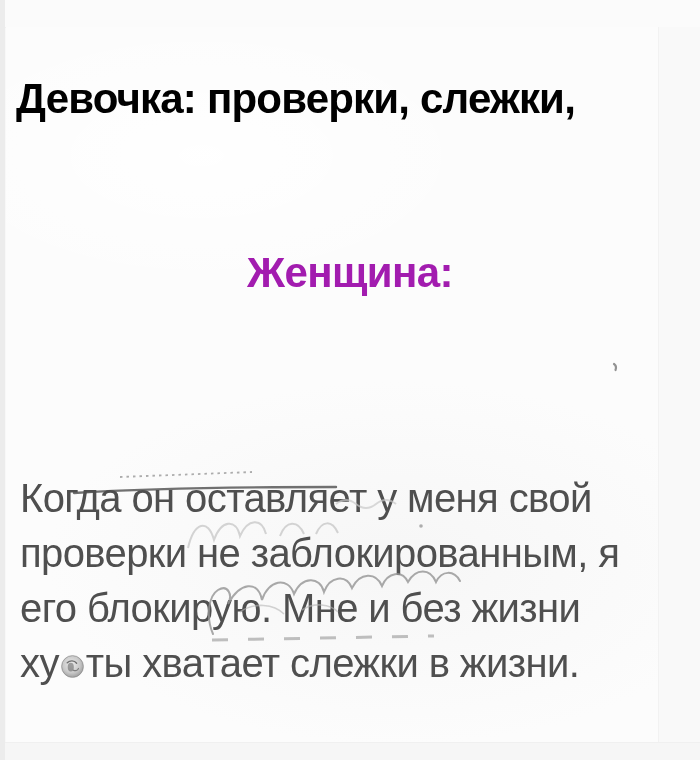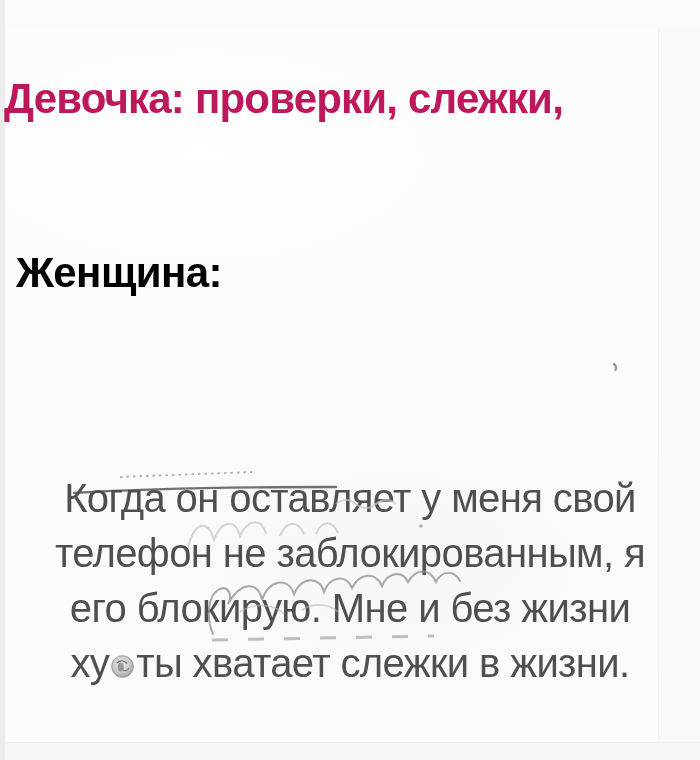--- a/index.html
+++ b/index.html
@@ -38,33 +38,33 @@
     border-left: 1px solid #f2f2f2;
   }
   .strip-bottom {
     position: absolute; left: 0; top: 742px; width: 700px; height: 18px;
     background: #f6f6f6;
     border-top: 1px solid #f0f0f0;
   }
 
   
   .heading {
-    position: absolute; left: 4px; top: 72px; width: 668px;
+    position: absolute; left: 16px; top: 72px; width: 668px;
     font-size: 42px; font-weight: 700; line-height: 54px;
-    letter-spacing: -0.8px; color: #be185d;
+    letter-spacing: -0.8px; color: #000000;
   }
   .speaker {
     position: absolute; left: 16px; top: 246px; width: 668px;
     font-size: 42px; font-weight: 700; line-height: 54px;
-    letter-spacing: -0.6px; color: #000000;
+    letter-spacing: -0.6px; color: #a21caf; text-align: center;
   }
   .quote {
     position: absolute; left: 20px; top: 471px; width: 660px;
     font-size: 40px; font-weight: 400; line-height: 55px;
-    letter-spacing: -0.6px; color: #4f4f4f; text-align: center;
+    letter-spacing: -0.6px; color: #4f4f4f;
   }
   .q-line { white-space: nowrap; }
 
   .censor {
     display: inline-block;
     width: 25px; height: 25px;
     margin: 0 1px;
     vertical-align: -2px;
   }
   .censor svg { display: block; }
@@ -86,21 +86,21 @@
   <div class="strip-left"></div>
 
   <div class="heading">
     <div class="q-line">Девочка: проверки, слежки,</div>
   </div>
 
   <div class="speaker">Женщина:</div>
 
   <div class="quote">
     <div class="q-line">Когда он оставляет у меня свой</div>
-    <div class="q-line">телефон не заблокированным, я</div>
+    <div class="q-line">проверки не заблокированным, я</div>
     <div class="q-line">его блокирую. Мне и без жизни</div>
     <div class="q-line"><span>ху</span><span class="censor"><svg width="25" height="25" viewBox="0 0 26 26" xmlns="http://www.w3.org/2000/svg">
             <defs>
               <radialGradient id="emog" cx="45%" cy="40%" r="65%">
                 <stop offset="0%" stop-color="#ececec"></stop>
                 <stop offset="60%" stop-color="#c9c9c9"></stop>
                 <stop offset="100%" stop-color="#979797"></stop>
               </radialGradient>
             </defs>
             <circle cx="13" cy="13" r="11.3" fill="url(#emog)" stroke="#8c8c8c" stroke-width="0.8"></circle>

